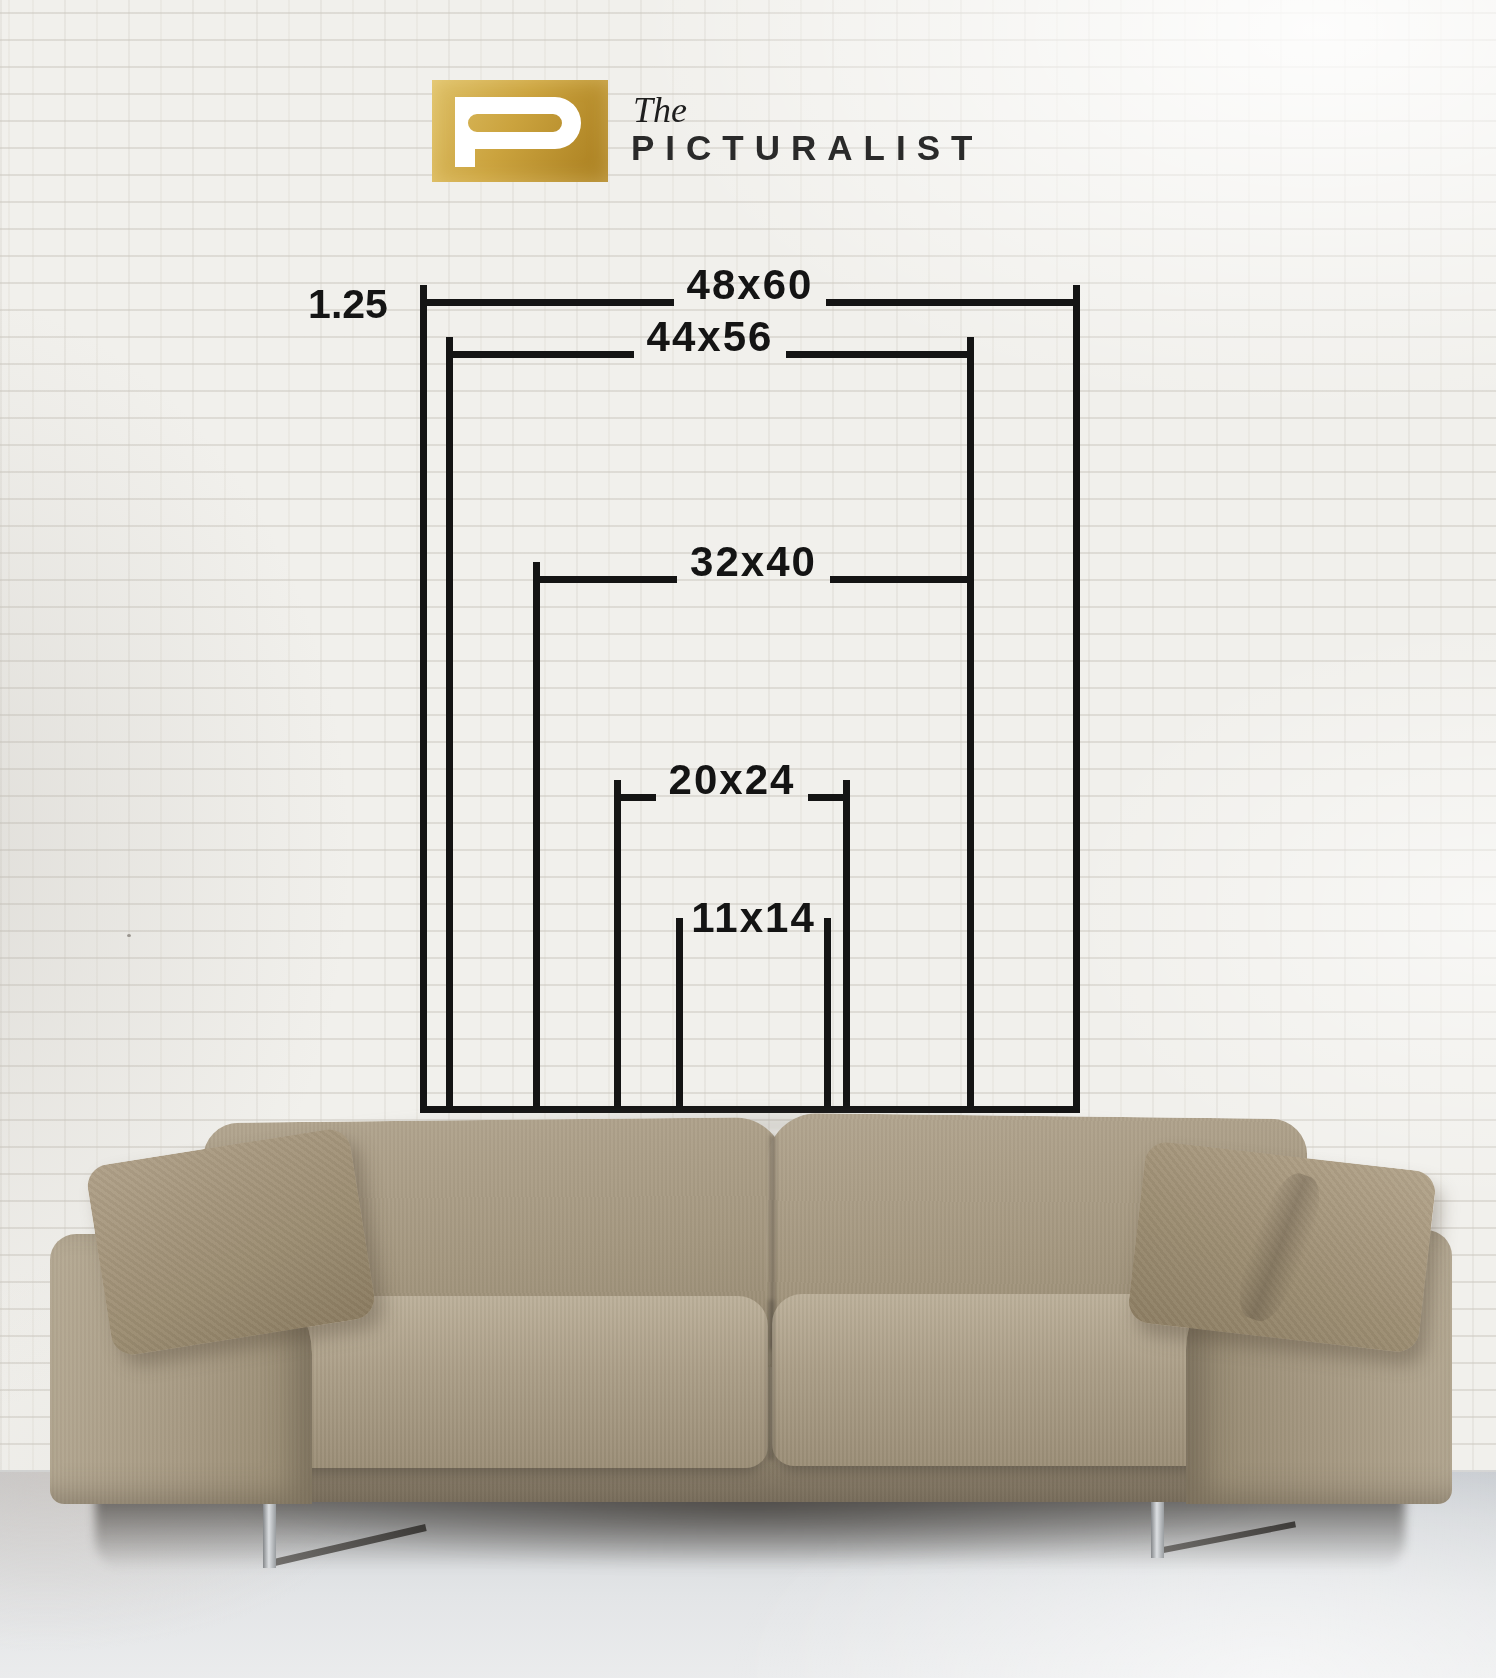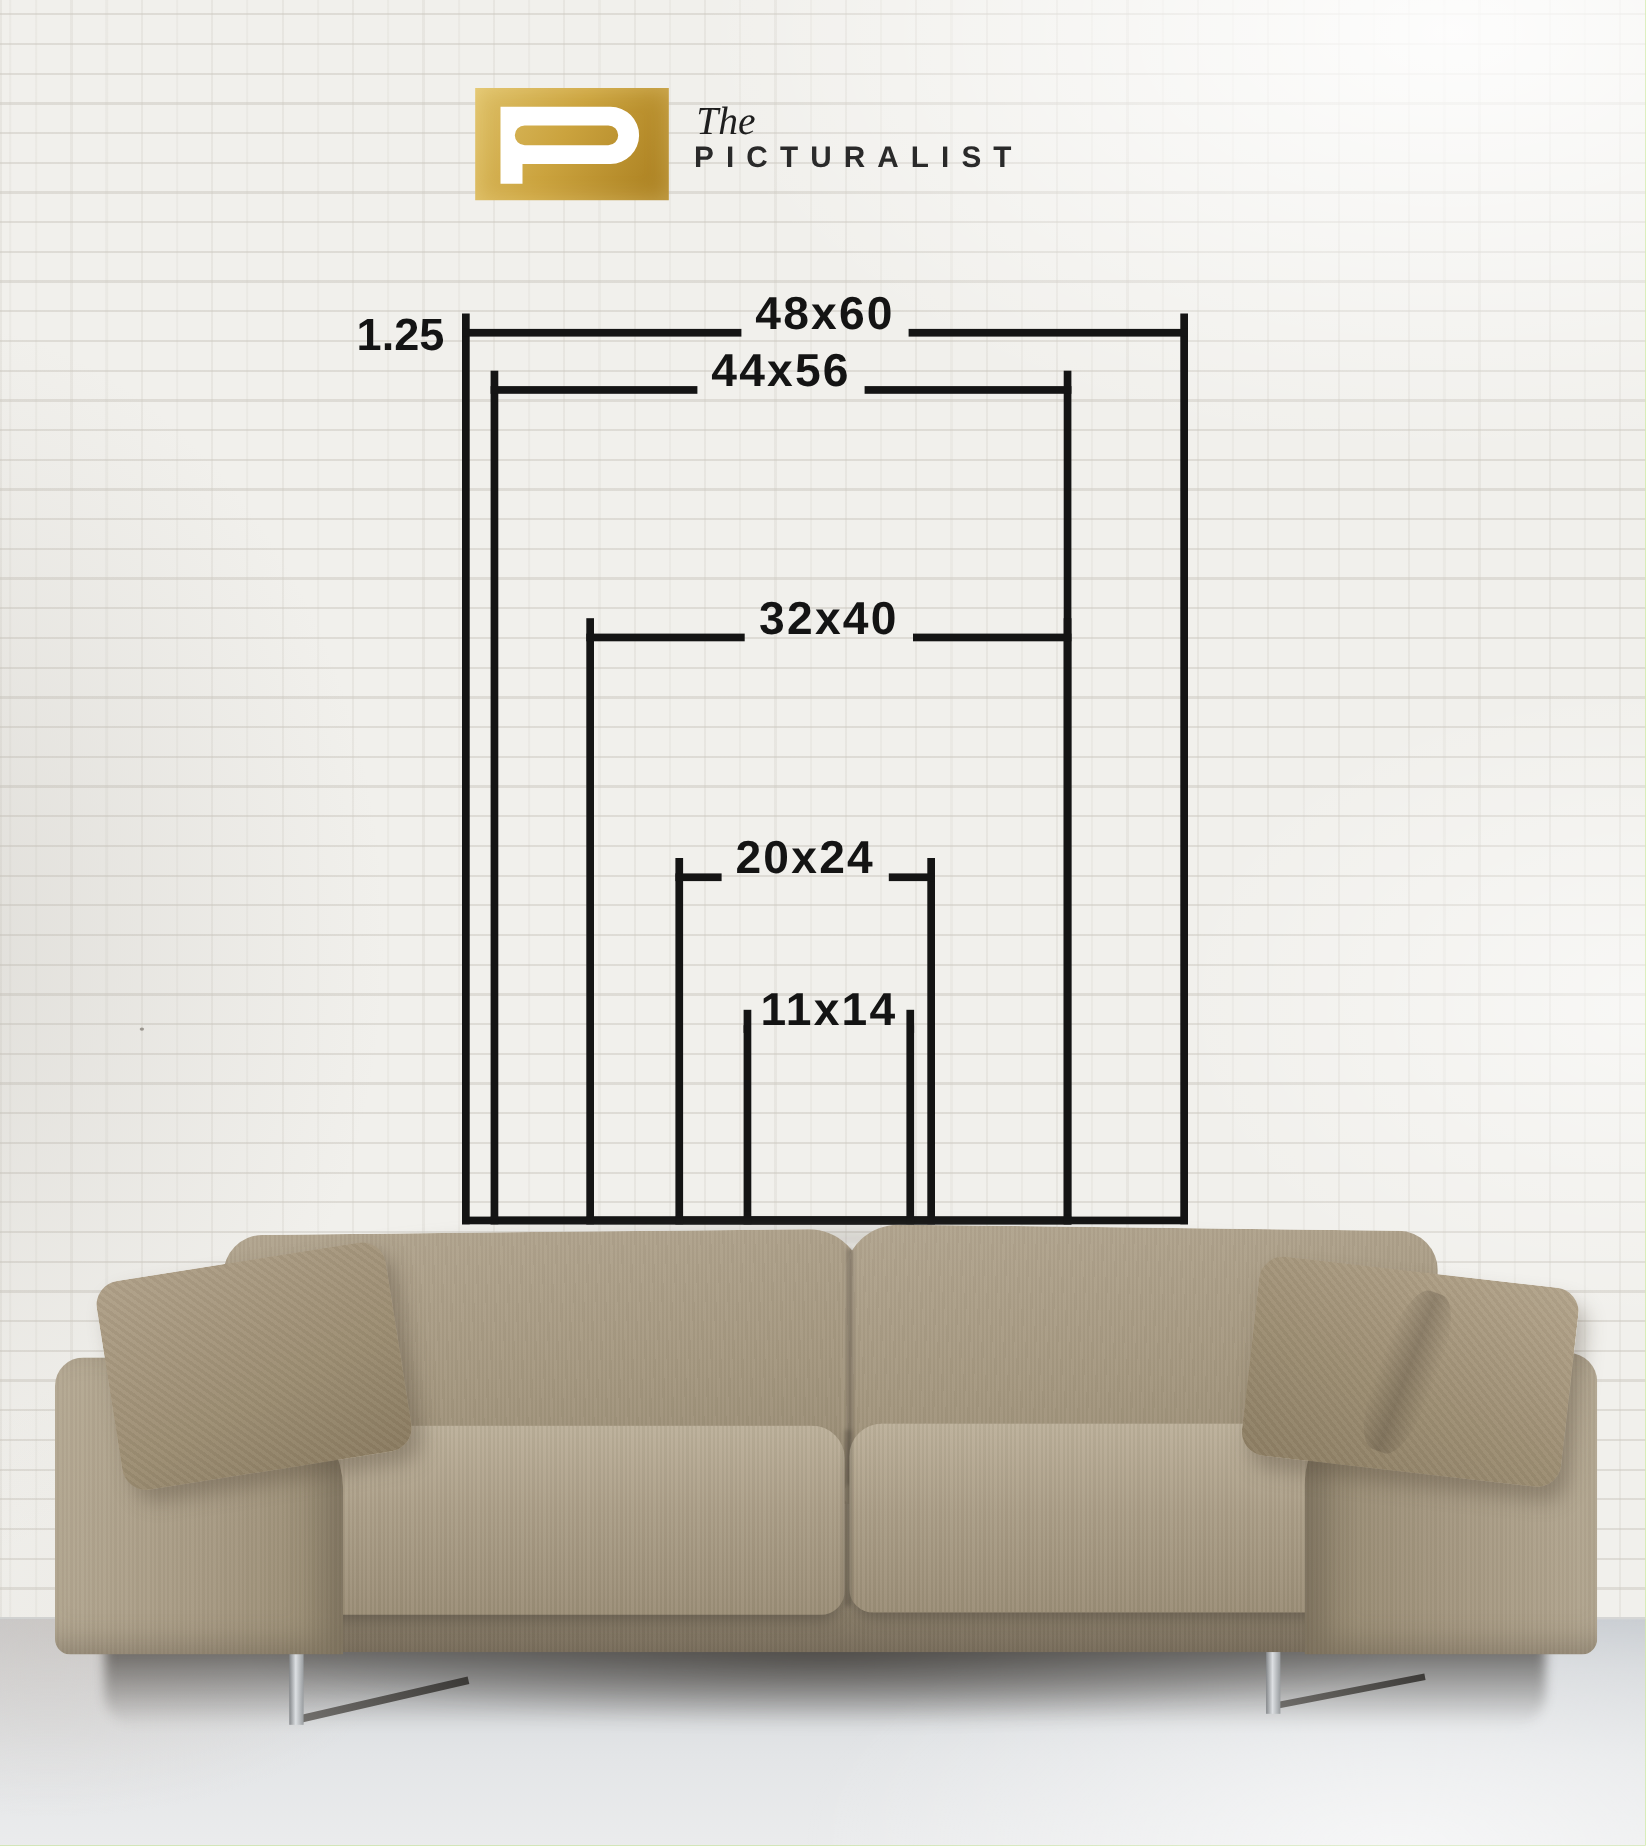--- a/index.html
+++ b/index.html
@@ -52,42 +52,42 @@
     background:linear-gradient(118deg, #ddbf66 0%, #cba33e 45%, #a87d1e 100%);
     box-shadow:inset 0 0 20px rgba(255,236,170,.35);
   }
   .logo-the {
     position:absolute; left:633px; top:92px;
     font-family:"Liberation Serif", serif; font-style:italic;
     font-size:36px; color:#1e1e1e; line-height:1;
   }
   .logo-name {
     position:absolute; left:631px; top:130px;
-    font-size:27px; font-weight:bold; letter-spacing:11px;
+    font-size:35px; font-weight:bold; letter-spacing:11px;
     color:#2a2a2a; line-height:1; white-space:nowrap;
   }
 
   
   .size-rect {
     position:absolute; box-sizing:border-box;
     border-left:7px solid #141414; border-right:7px solid #141414; border-bottom:7px solid #141414;
   }
   .top-row {
     position:absolute; left:-7px; right:-7px; top:0;
     transform:translateY(-50%);
     display:flex; align-items:flex-end;
   }
   .top-row .seg { height:7px; background:#141414; flex:1 1 0; }
   .size-label {
     padding:0 13px; font-weight:bold; font-size:42px; letter-spacing:2px;
     color:#141414; line-height:1; white-space:nowrap;
   }
   .ratio-label {
     position:absolute; left:292px; top:283px; width:112px;
-    text-align:right; font-size:41px; font-weight:bold; color:#141414; line-height:42px;
+    text-align:center; font-size:41px; font-weight:bold; color:#141414; line-height:42px;
   }
   .leg { position:absolute; width:13px; background:linear-gradient(90deg,#84878a,#dcdfe2 45%,#989c9f); }
   .leg.l { left:263px; top:1496px; height:72px; }
   .leg.r { left:1151px; top:1492px; height:66px; }
   .runner { position:absolute; background:linear-gradient(90deg, rgba(90,87,83,.8), rgba(45,43,40,.85)); }
   .runner.l { left:270px; top:1560px; width:160px; height:7px; transform:rotate(-13deg); transform-origin:left center; }
   .runner.r { left:1158px; top:1548px; width:140px; height:6px; transform:rotate(-11deg); transform-origin:left center; }
 
   .sofa-base {
     position:absolute; left:62px; top:1280px; width:1374px; height:222px;

